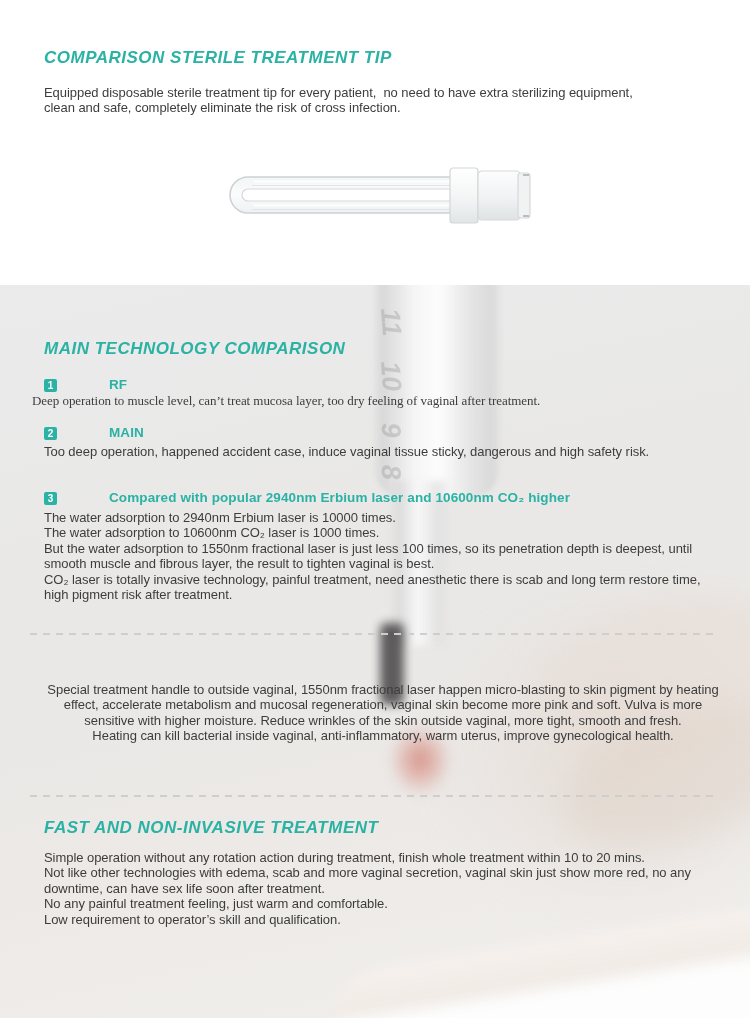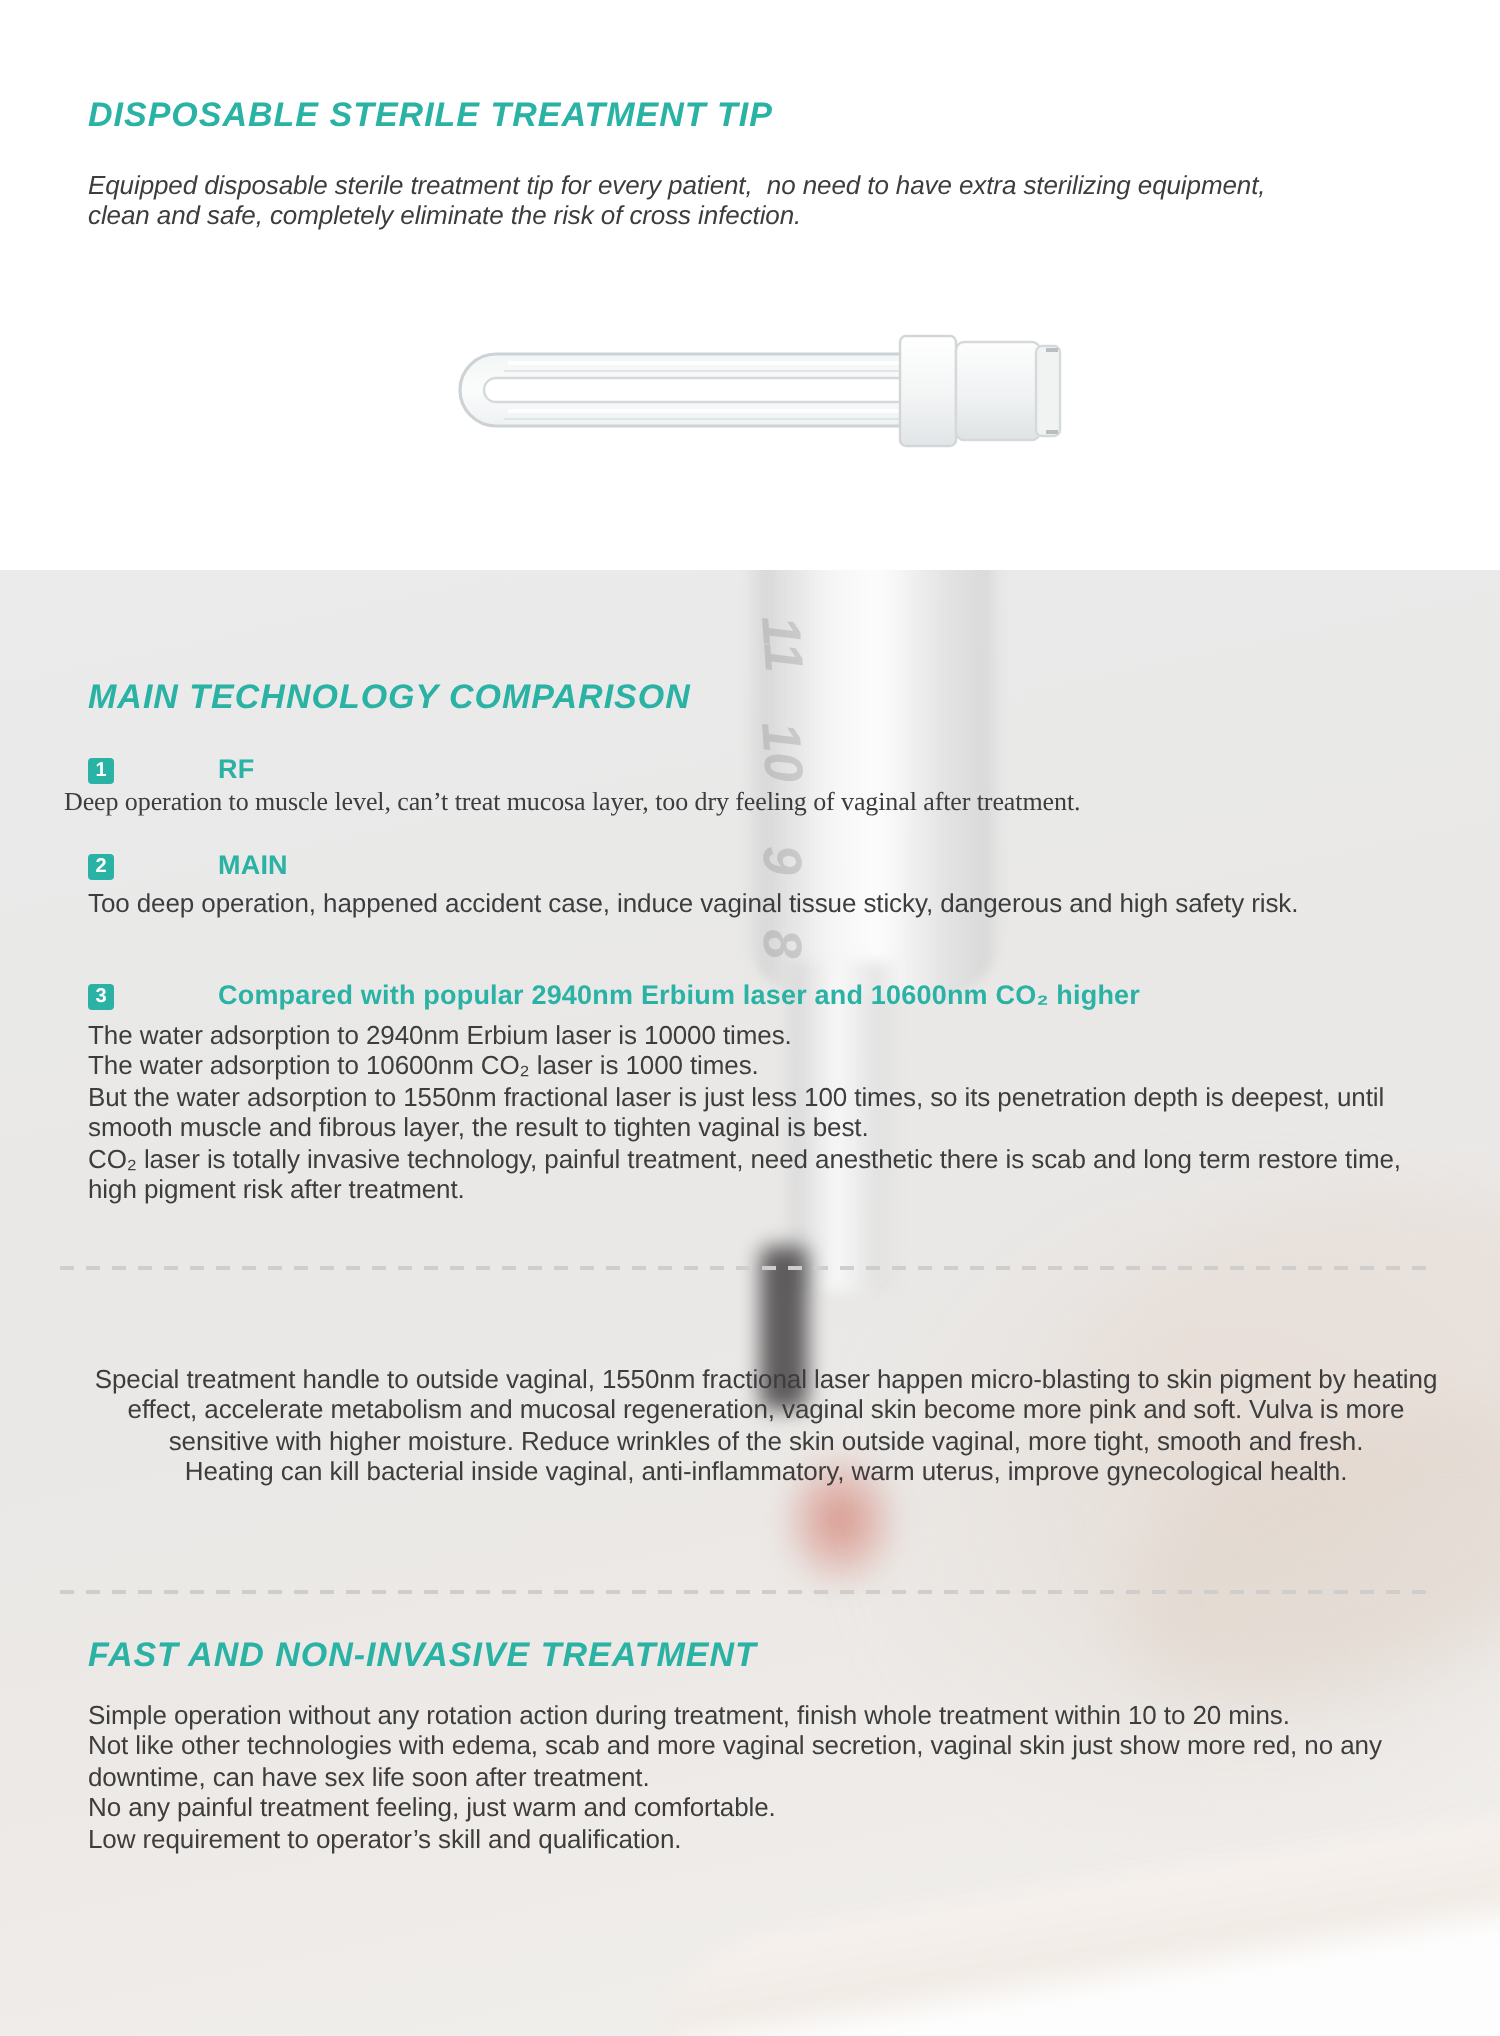--- a/index.html
+++ b/index.html
@@ -64,23 +64,23 @@
   .white-corner{
     position:absolute;left:340px;top:700px;width:460px;height:90px;
     background:#fdfdfd;transform:rotate(-9deg);filter:blur(7px);
   }
 </style>
 </head>
 <body>
 
 <div class="page">
 
-  <div class="abs heading" style="left:44px;top:48px;">DISPOSABLE STERILE TREATMENT TIP</div>
+  <div class="abs heading" style="left:44px;top:48px;">COMPARISON STERILE TREATMENT TIP</div>
 
-  <div class="abs body-text" style="left:44px;top:85px;font-style:italic;">
+  <div class="abs body-text" style="left:44px;top:85px;">
     <div class="pre-line">Equipped disposable sterile treatment tip for every patient,  no need to have extra sterilizing equipment,</div>
     <div class="pre-line">clean and safe, completely eliminate the risk of cross infection.</div>
   </div>
 
   <svg class="abs" style="left:224px;top:164px;" width="310" height="74" viewBox="0 0 310 74" aria-hidden="true">
     <defs>
       <linearGradient id="gCollar" x1="0" y1="0" x2="0" y2="1">
         <stop offset="0" stop-color="#ffffff"></stop>
           <stop offset="0.5" stop-color="#f4f6f6"></stop>
           <stop offset="1" stop-color="#e2e5e7"></stop>

